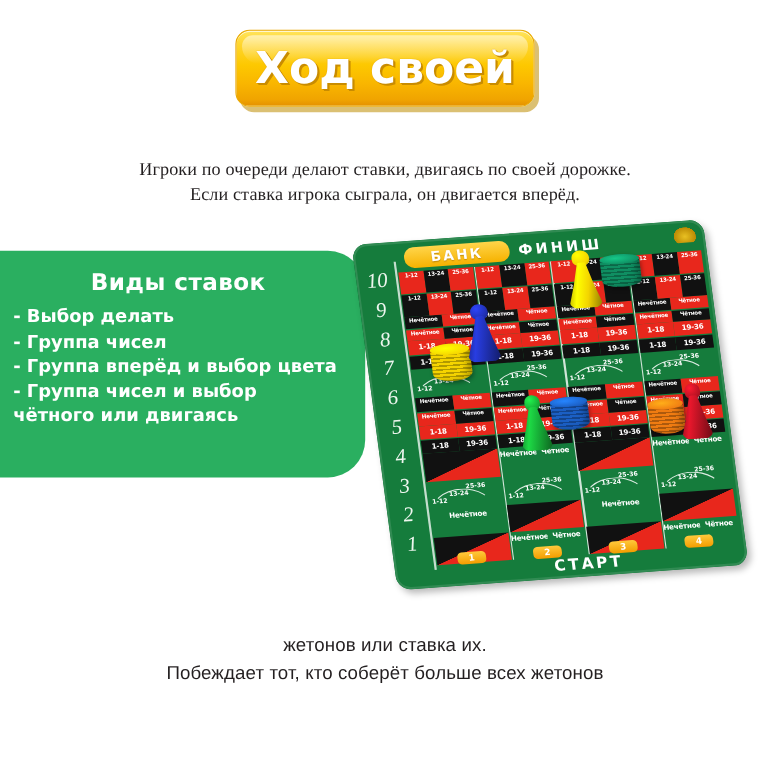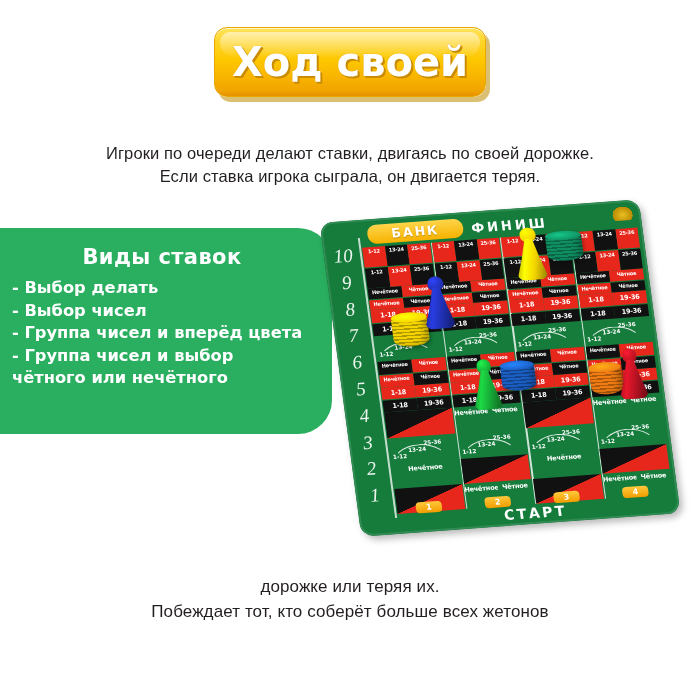--- a/index.html
+++ b/index.html
@@ -62,21 +62,21 @@
   .para {
     position: absolute;
     left: 0; right: 0;
     text-align: center;
     color: #231f20;
     font-family: "Liberation Sans", sans-serif;
     font-size: 16.5px;
     line-height: 23px;
     letter-spacing: .1px;
   }
-  #intro-paragraph { top: 142px; }
+  #intro-paragraph { top: 142px; font-family: Liberation Serif, serif; }
   #outro-paragraph { top: 574px; font-size: 17px; line-height: 25px;}
 
   
   #bets-panel {
     position: absolute;
     left: -40px;
     top: 228px;
     width: 372px;
     height: 206px;
     background: #2aaf60;
@@ -319,31 +319,31 @@
 <body>
 
 <div id="title-banner-wrap">
   <div id="title-banner">
     <span id="title-text">Ход своей</span>
   </div>
 </div>
 
 <div class="para" id="intro-paragraph">
   <div>Игроки по очереди делают ставки, двигаясь по своей дорожке.</div>
-  <div>Если ставка игрока сыграла, он двигается теряя.</div>
+  <div>Если ставка игрока сыграла, он двигается вперёд.</div>
 </div>
 
 <div id="bets-panel">
   <div id="bets-title">Виды ставок</div>
   <ul id="bets-list">
     <li>- Выбор делать</li>
-    <li>- Выбор чисел</li>
-    <li>- Группа чисел и вперёд цвета</li>
+    <li>- Группа чисел</li>
+    <li>- Группа вперёд и выбор цвета</li>
     <li>- Группа чисел и выбор
-чётного или нечётного</li>
+чётного или двигаясь</li>
   </ul>
 </div>
 
 <div id="board-photo">
   <div id="board">
     <div id="board-inner"></div>
     <div class="board-edge"></div>
 
     <div id="bank-badge">БАНК</div>
     <div id="finish-label">ФИНИШ</div>
@@ -760,15 +760,15 @@
         </div>
         <div class="pawn" style="left: 276px; top: 148px; width: 28px; height: 50px;">
           <div class="head" style="background: radial-gradient(circle at 35% 30%, rgb(255, 26, 49), rgb(179, 18, 34) 70%, rgb(116, 12, 22)); width: 14.56px; height: 13.5px; left: 6.72px;"></div>
           <div class="body" style="background: linear-gradient(100deg, rgb(111, 11, 21) 0%, rgb(233, 23, 44) 34%, rgb(179, 18, 34) 62%, rgb(104, 10, 20) 100%); width: 28px; height: 40px; top: 10.5px;"></div>
         </div>
       </div>
   </div>
 </div>
 
 <div class="para" id="outro-paragraph">
-  <div>дорожке или теряя их.</div>
+  <div>жетонов или ставка их.</div>
   <div>Побеждает тот, кто соберёт больше всех жетонов</div>
 </div>
 
 </body></html>

